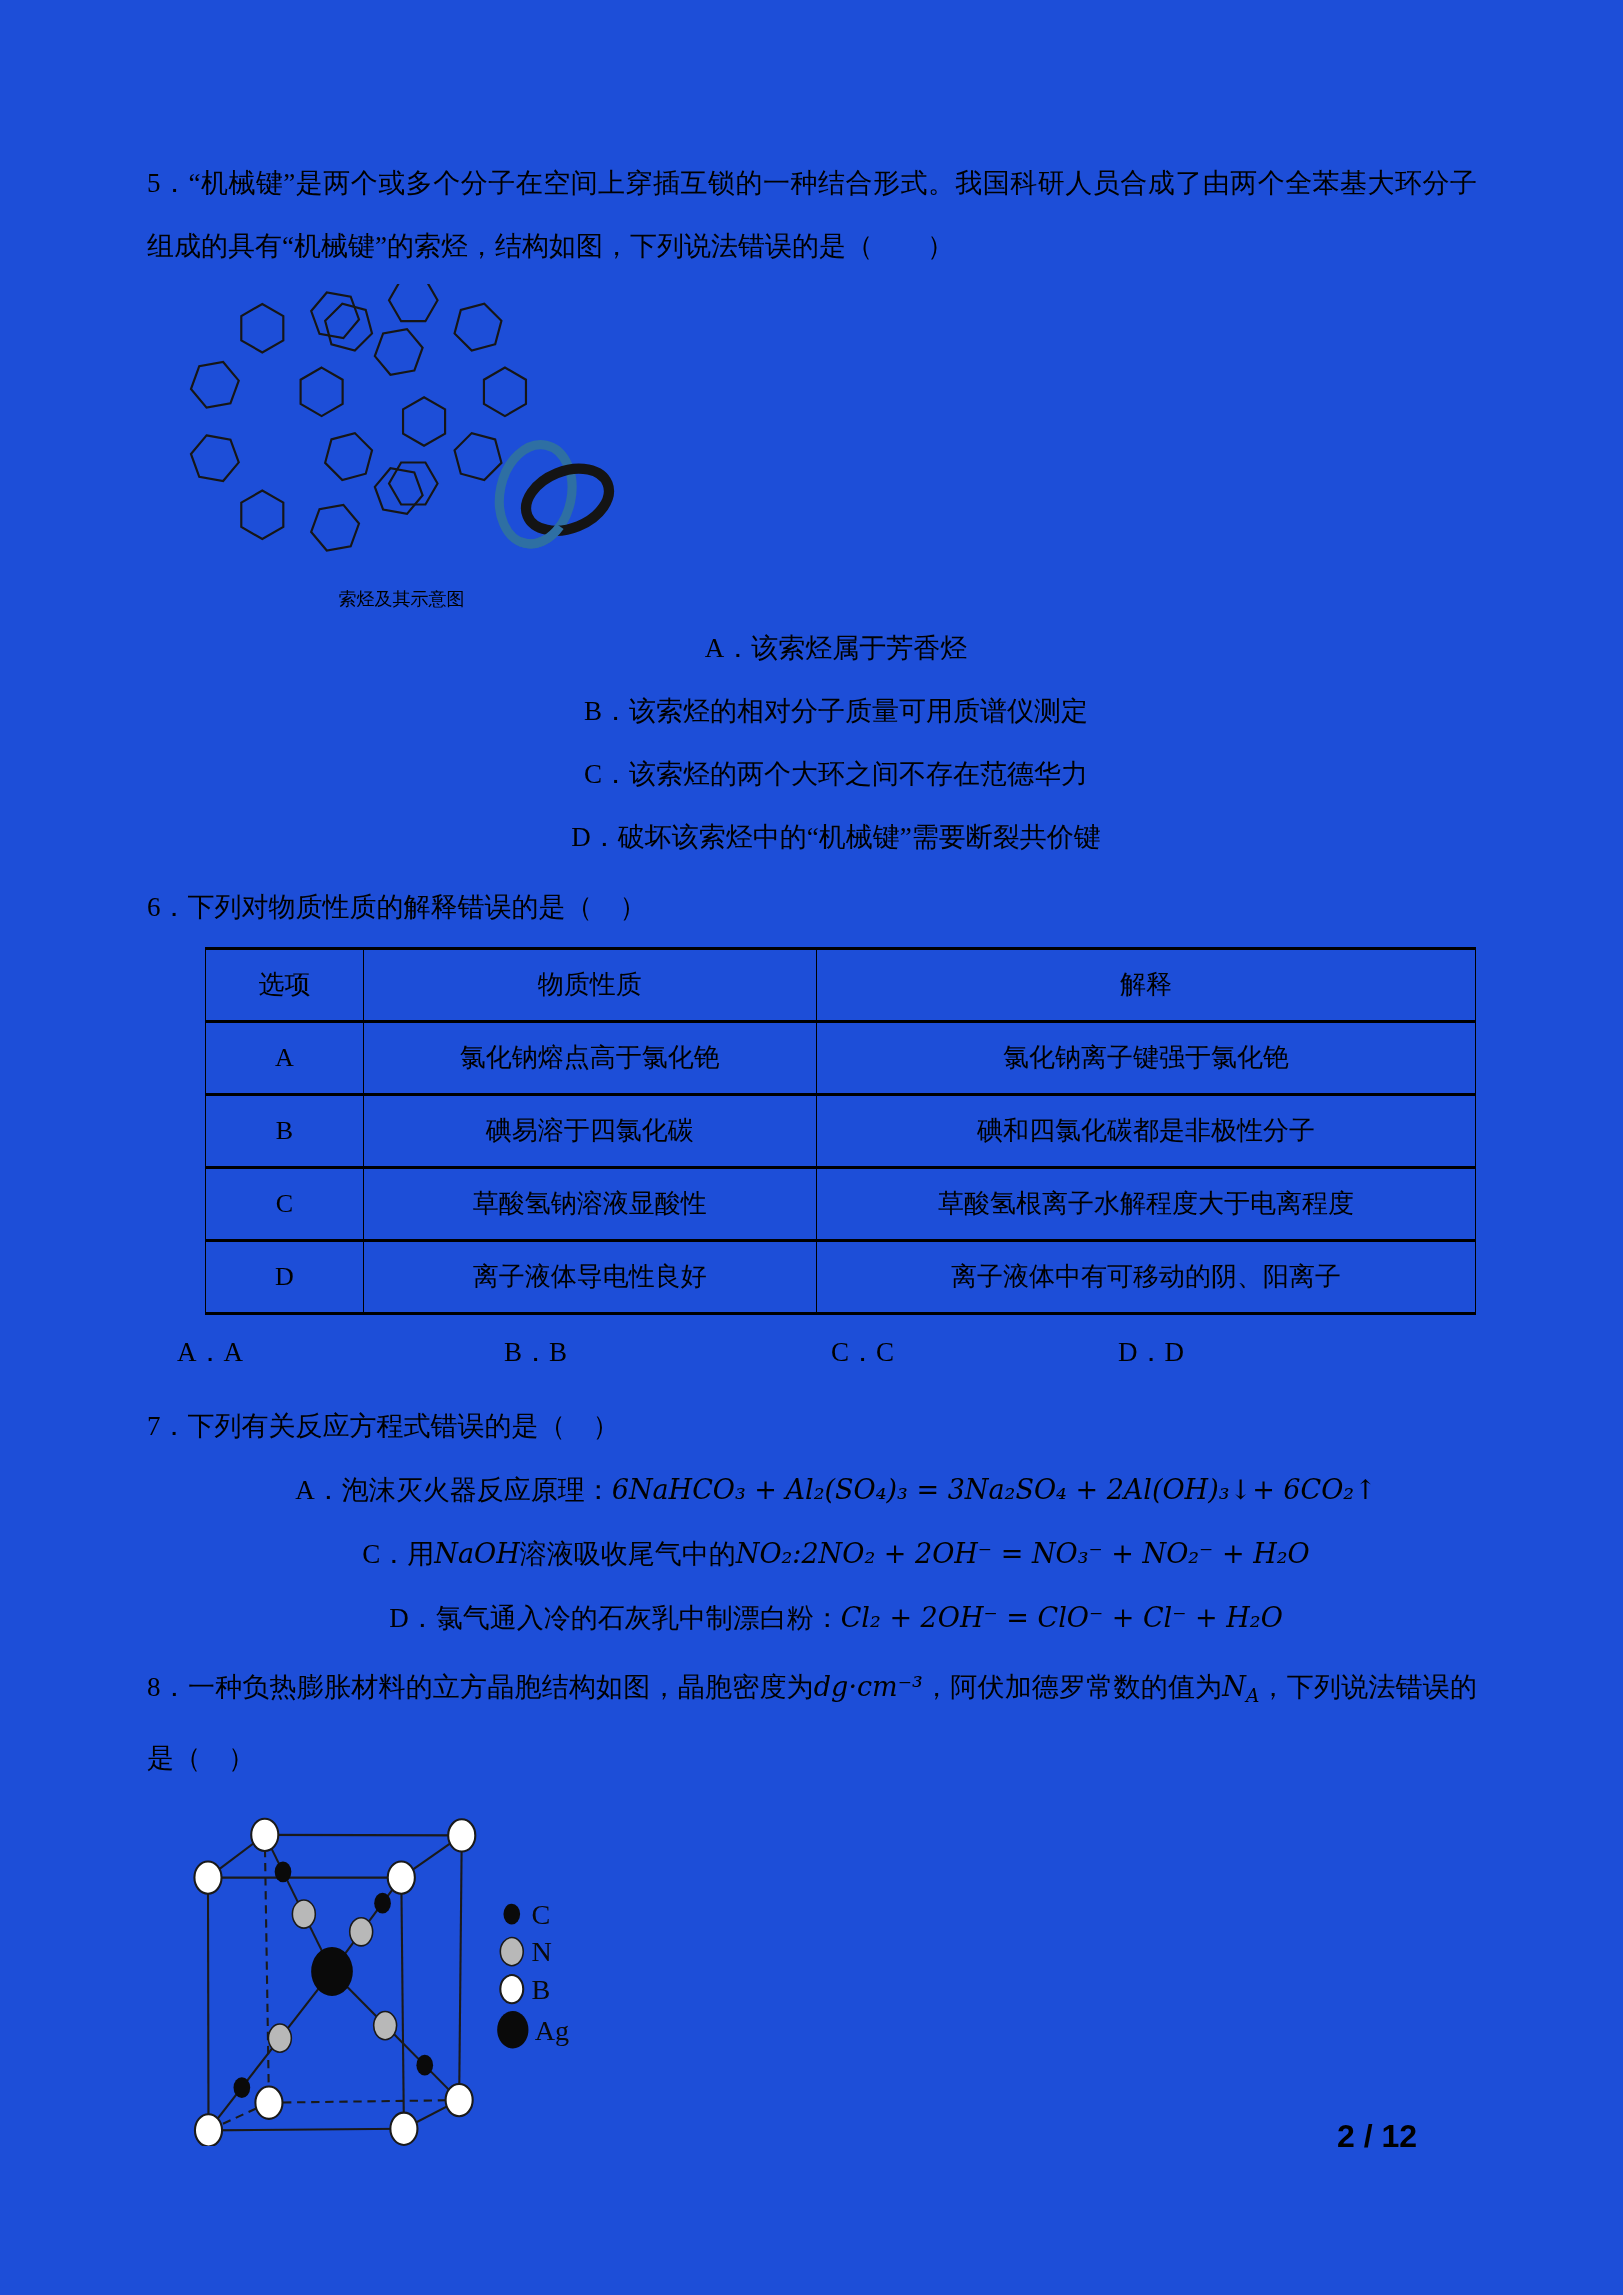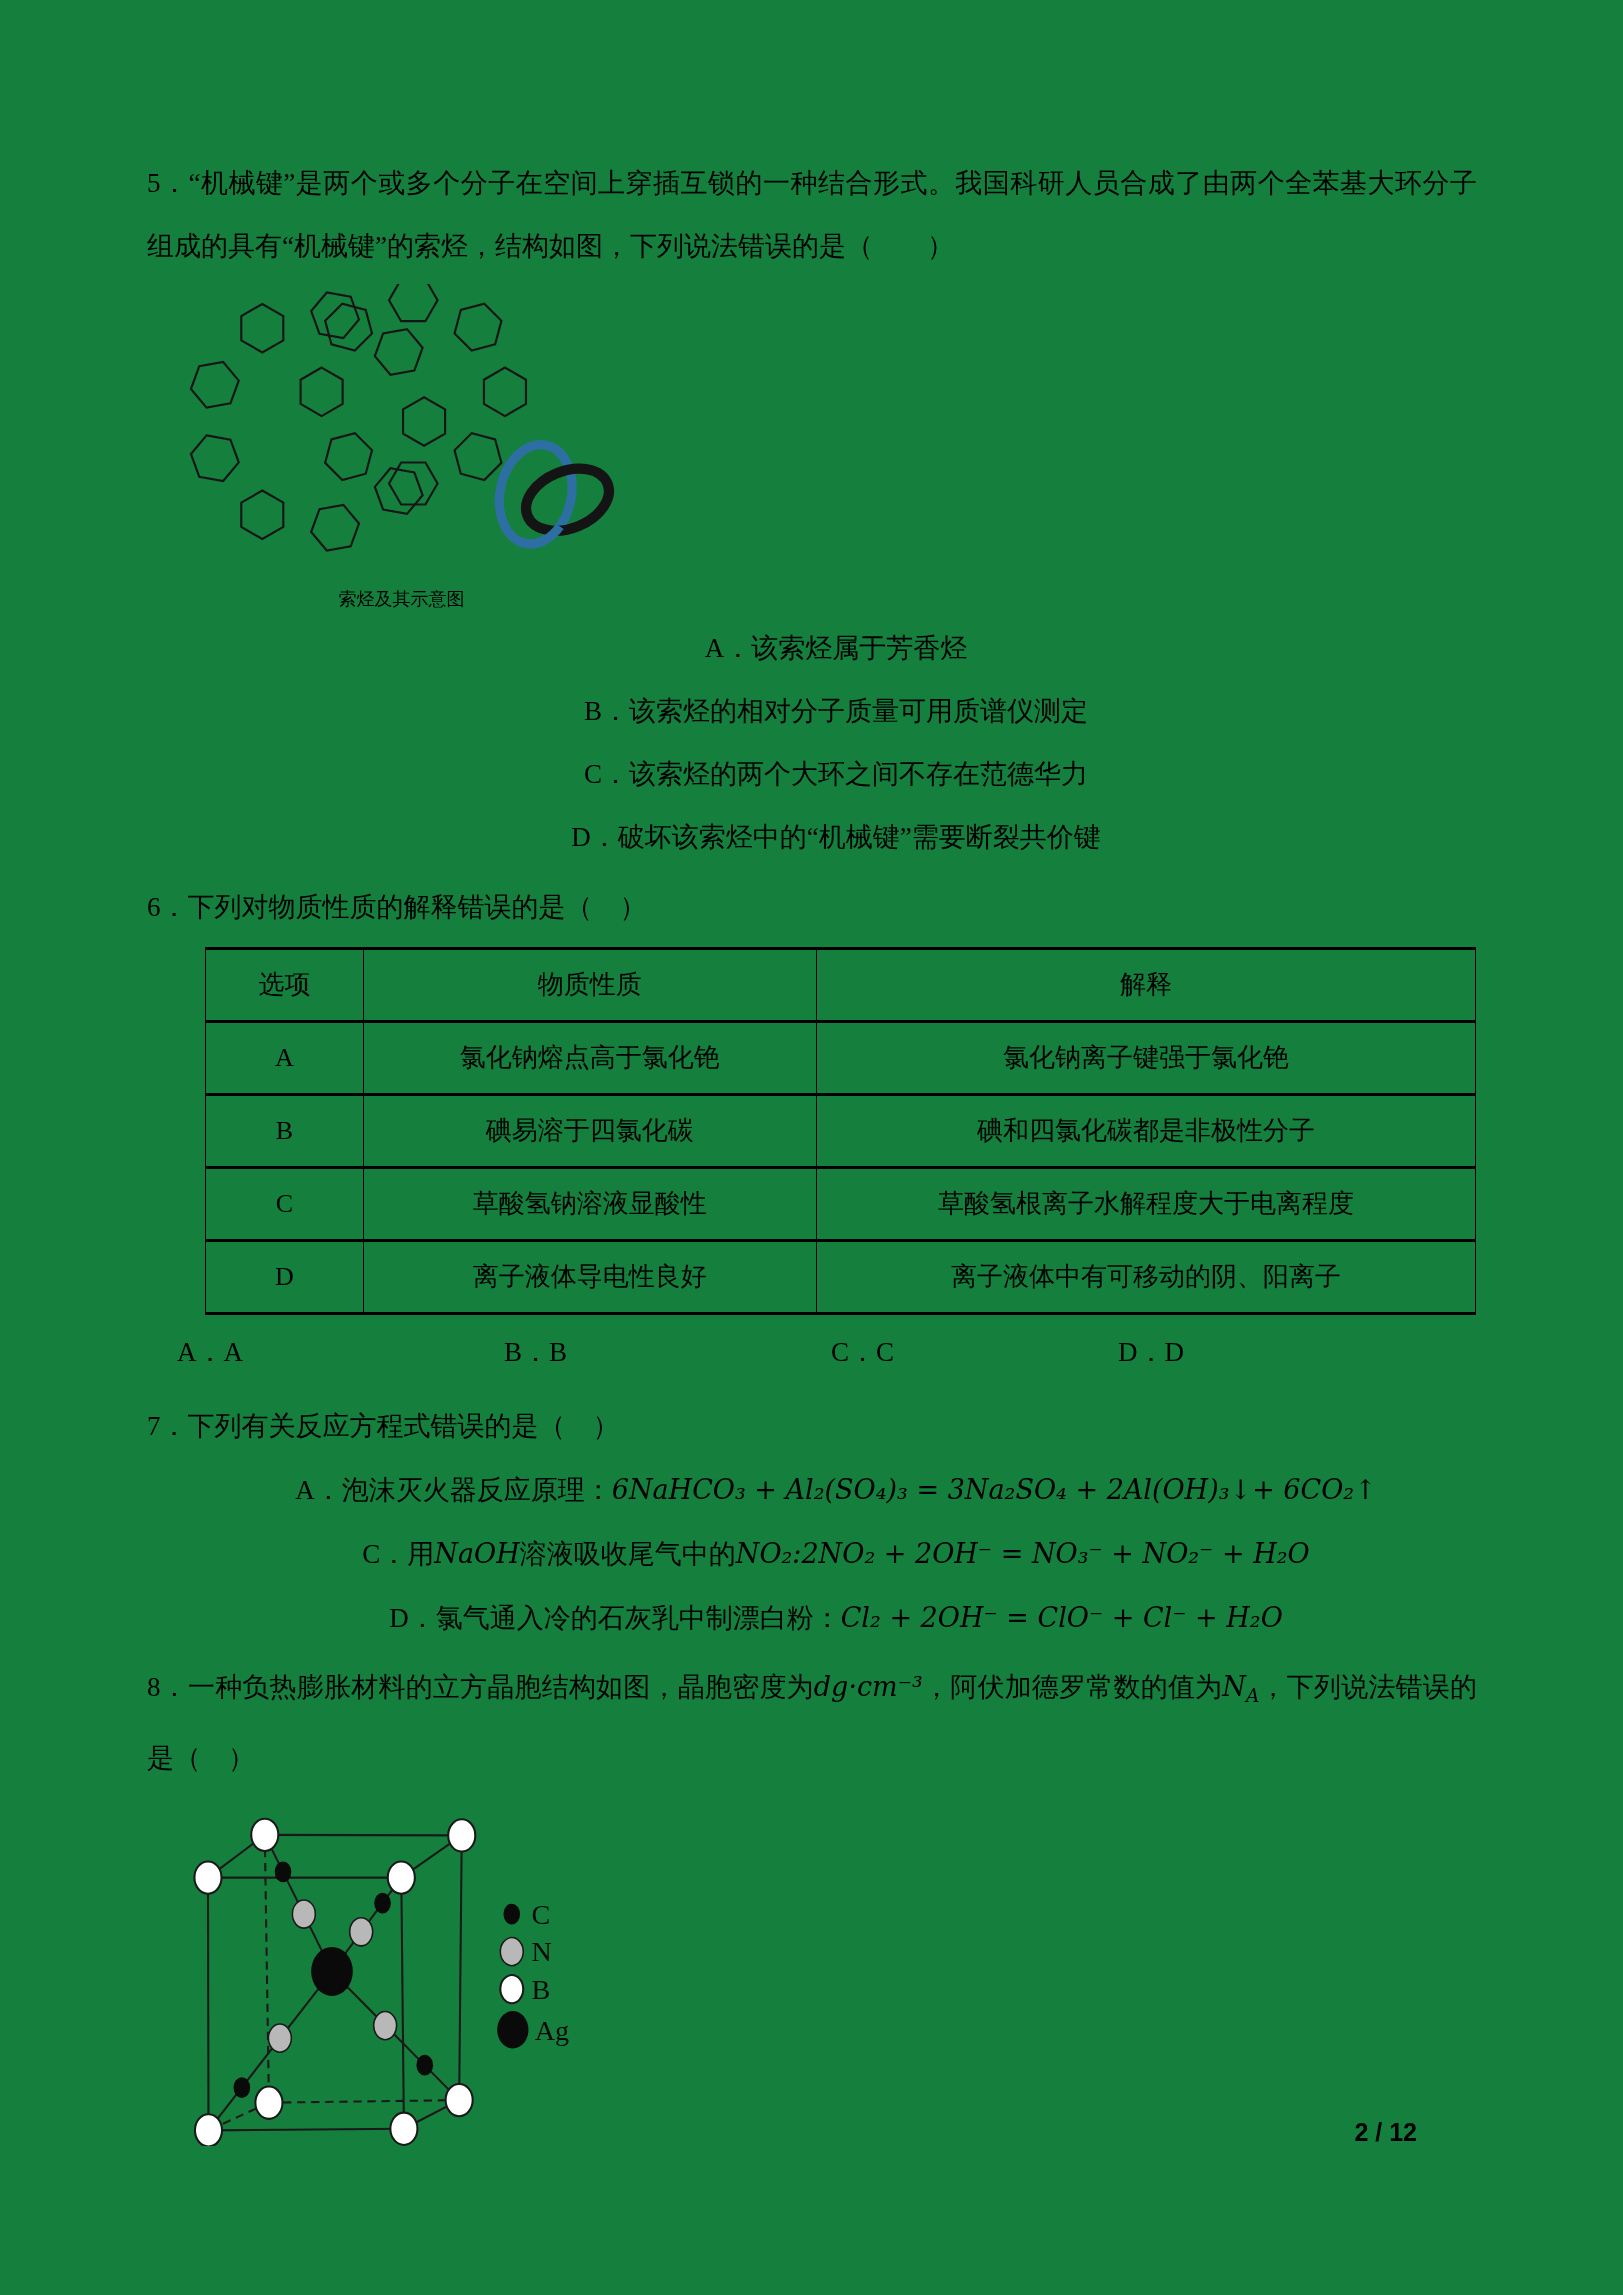--- a/index.html
+++ b/index.html
@@ -1,19 +1,19 @@
 <!DOCTYPE html>
 <html style="font-size:8.7px"><head>
 <meta charset="utf-8">
 <style>
   html,body{margin:0;padding:0;background:#e9e9e9;}
   .page{
     position:relative;
     width:1623px;height:2295px;
-    background:#15803d;
+    background:#1d4ed8;
     font-family:"Liberation Serif","DejaVu Serif",serif;
     color:#000;
     overflow:hidden;
   }
   .content{
     position:absolute;
     left:147px;top:152px;
     width:1330px;
     font-size:27px;
     line-height:63px;
@@ -49,21 +49,21 @@
   .colC{width:650px;}
   .answers{position:relative;height:63px;margin-top:6.5px;}
   .answers span{position:absolute;top:0;line-height:63px;}
   .ansA{left:30px;}  .ansB{left:357px;}
   .ansC{left:684px;}.ansD{left:971px;}
   .qblock{margin-top:11px;}
   .fig8{margin:12px 0 0 0;}
   .pagenum{
     position:absolute;top:2118px;right:206px;
     font-family:"Liberation Sans","DejaVu Sans",sans-serif;
-    font-weight:bold;font-size:25px;
+    font-weight:bold;font-size:32px;
   }
 </style>
 </head>
 <body>
 
 <div class="page">
   <div class="content">
 
     <div>
       <p class="qtext"><span>5．</span><span>“机械键”是两个或多个分子在空间上穿插互锁的一种结合形式。我国科研人员合成了由两个全苯基大环分子组成的具有“机械键”的索烃，结构如图，下列说法错误的是（　　）</span></p>

